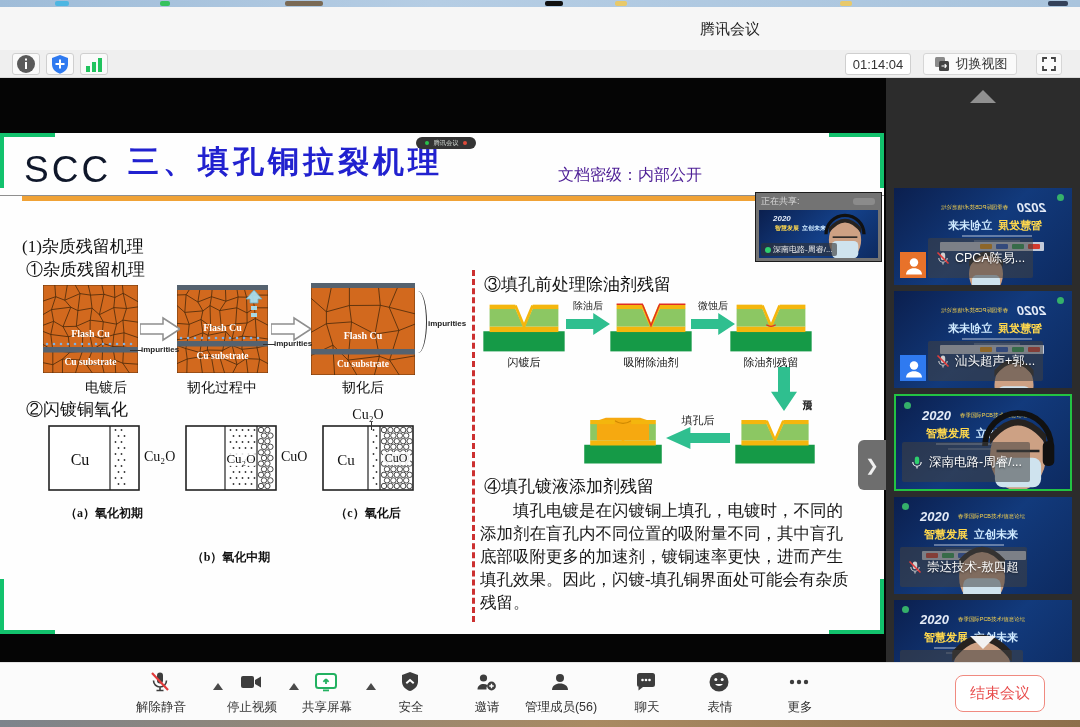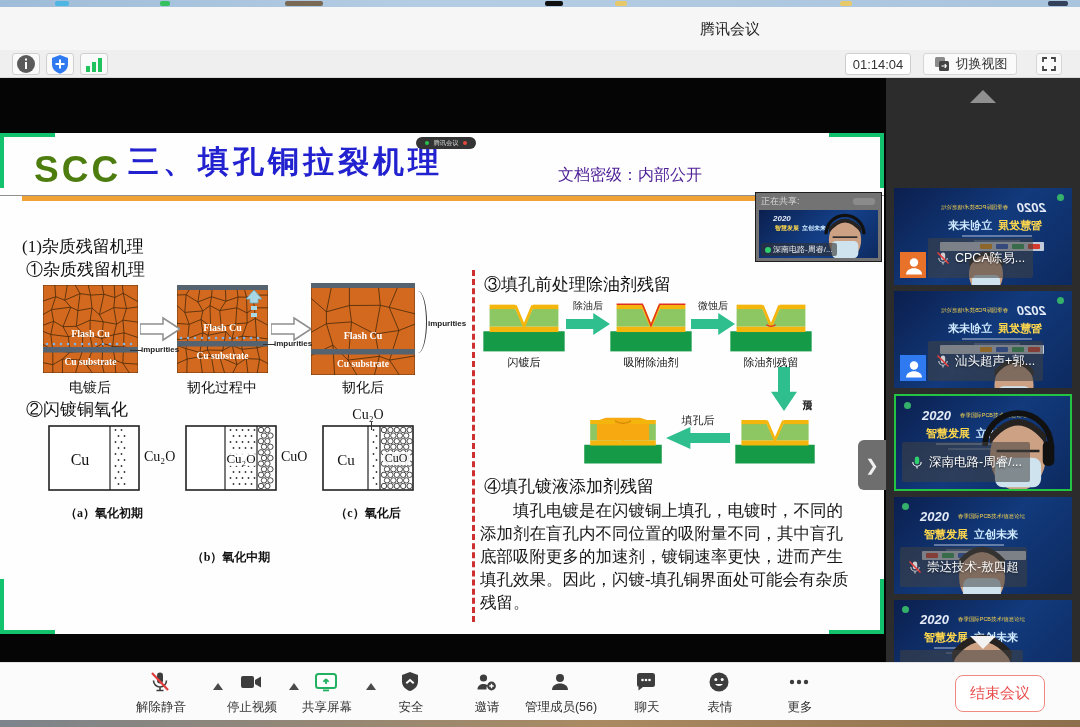--- a/index.html
+++ b/index.html
@@ -20,21 +20,21 @@
   #switch-view{left:923px;width:94px;font-size:13px;color:#333;}
   #fullscreen-btn{left:1036px;width:26px;}
   
   #stage{left:0;top:78px;width:886px;height:584px;background:#050505;}
   #sidebar{left:886px;top:78px;width:194px;height:584px;background:#2c2c2c;}
   
   #slide{left:0;top:55px;width:884px;height:501px;background:#fefefe;}
   .corner{position:absolute;width:55px;height:55px;}
   .corner i{position:absolute;background:#12c26d;}
   .slide-h{position:absolute;color:#111;}
-  #slide-logo{left:34px;top:16px;font-size:37px;font-weight:700;color:#4d7c0f;letter-spacing:3px;}
+  #slide-logo{left:24px;top:16px;font-size:37px;font-weight:400;color:#0f172a;letter-spacing:3px;}
   #slide-title{left:128px;top:8px;font-size:31px;font-weight:700;color:#2121cf;letter-spacing:4px;}
   #slide-class{left:558px;top:32px;font-size:16px;color:#4c1d95;}
   #rule-gray{left:0;top:62px;width:884px;height:1px;background:#8f8f8f;}
   #rule-orange{left:22px;top:63px;width:816px;height:5px;background:#f0a236;}
   .cap{position:absolute;font-size:14px;color:#111;text-align:center;}
   .cap-s{font-size:11px;}
   .imp-label{position:absolute;font-size:8px;color:#222;font-family:"Liberation Sans",sans-serif;font-weight:700;}
   .leader{position:absolute;background:#333;}
   #divider{left:472px;top:137px;height:352px;width:0;border-left:3px dashed #cc3030;}
   #para{left:480px;top:366px;width:372px;font-size:16.5px;line-height:23px;color:#161616;text-indent:2em;}
@@ -228,21 +228,21 @@
             <svg width="40" height="26" viewBox="0 0 40 26">
               <polygon points="0,8 23,8 23,2 40,13 23,24 23,18 0,18" fill="#ffffff" stroke="#8f8f8f" stroke-width="1.5"></polygon>
             </svg>
           </div>
           <div class="imp-label" style="left:141px;top:212px;">impurities</div>
           <div class="leader" style="left:130px;top:217px;width:12px;height:1px;"></div>
           <div class="imp-label" style="left:274px;top:206px;">impurities</div>
           <div class="leader" style="left:263px;top:211px;width:12px;height:1px;"></div>
           <div class="abs" style="left:417px;top:158px;width:9px;height:62px;border-right:1.3px solid #333;border-radius:0 9px 9px 0 / 0 31px 31px 0;"></div>
           <div class="imp-label" style="left:428px;top:186px;">impurities</div>
-          <div class="cap serif" style="left:40px;top:246px;width:100px;">电镀后</div>
+          <div class="cap serif" style="left:56px;top:246px;width:100px;">电镀后</div>
           <div class="cap serif" style="left:172px;top:246px;width:100px;">韧化过程中</div>
           <div class="cap serif" style="left:313px;top:246px;width:100px;">韧化后</div>
           <div class="abs" style="left:48px;top:292px;width:92px;height:66px;">
             <svg width="92" height="66" viewBox="0 0 92 66">
               <rect x="1" y="1" width="90" height="64" fill="#fff" stroke="#222" stroke-width="1.6"></rect>
               <line x1="62" y1="1" x2="62" y2="65" stroke="#222" stroke-width="1.2"></line>
               <circle cx="67.5" cy="5" r="0.9" fill="#333"></circle>
               <circle cx="73.5" cy="5" r="0.9" fill="#333"></circle>
               <circle cx="70.5" cy="11" r="0.9" fill="#333"></circle>
               <circle cx="76.5" cy="11" r="0.9" fill="#333"></circle>

